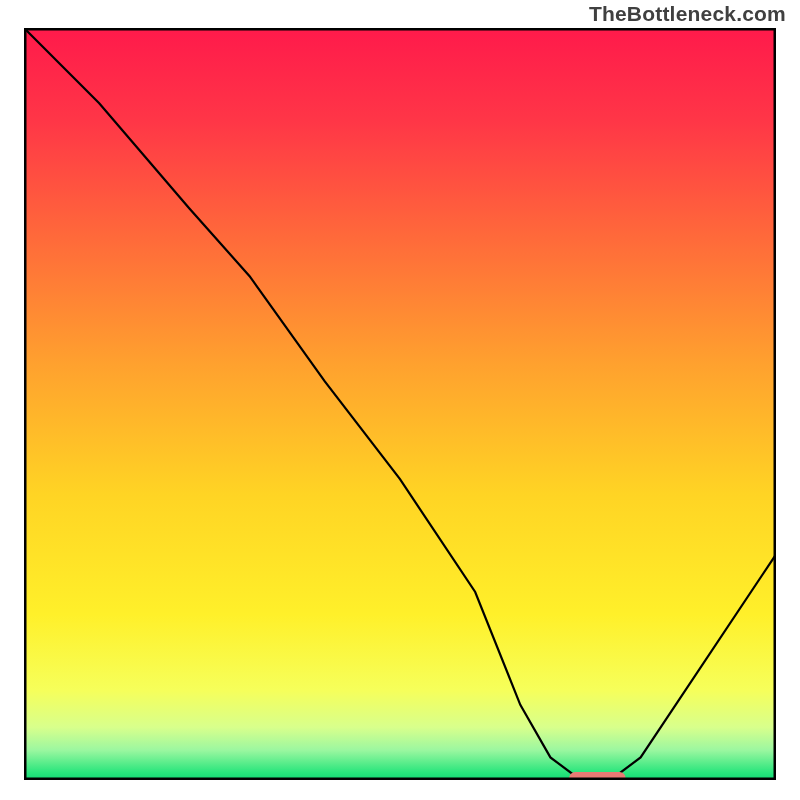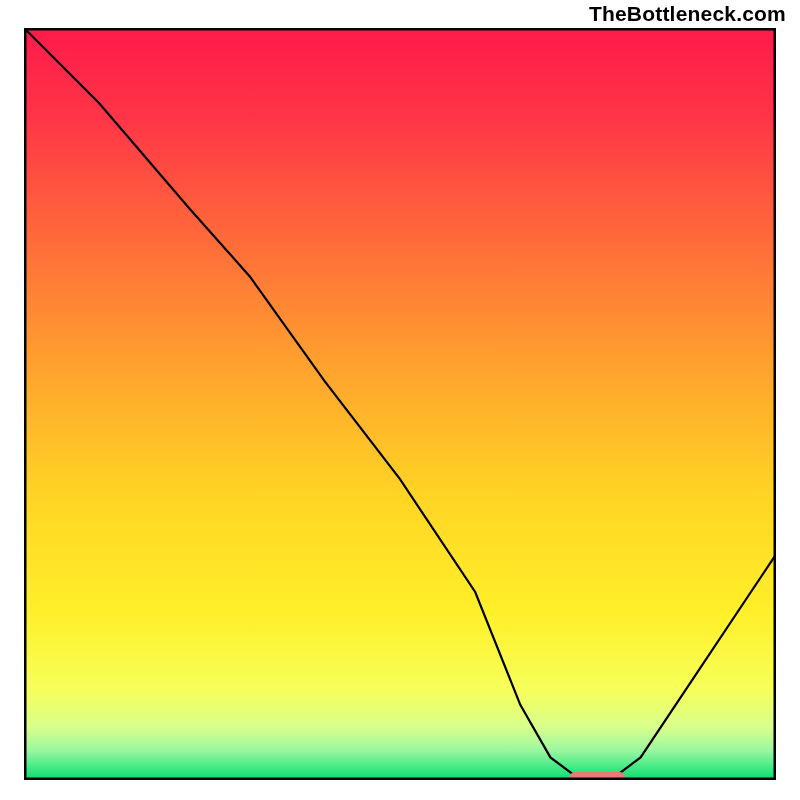--- a/index.html
+++ b/index.html
@@ -15,21 +15,21 @@
     position: relative;
     width: 800px;
     height: 800px;
   }
   .watermark {
     position: absolute;
     top: 2px;
     right: 14px;
     font-size: 21px;
     font-weight: 600;
-    color: #000000;
+    color: #404040;
     z-index: 5;
     letter-spacing: 0.2px;
   }
   svg.plot {
     position: absolute;
     top: 28px;
     left: 24px;
     width: 752px;
     height: 752px;
   }

